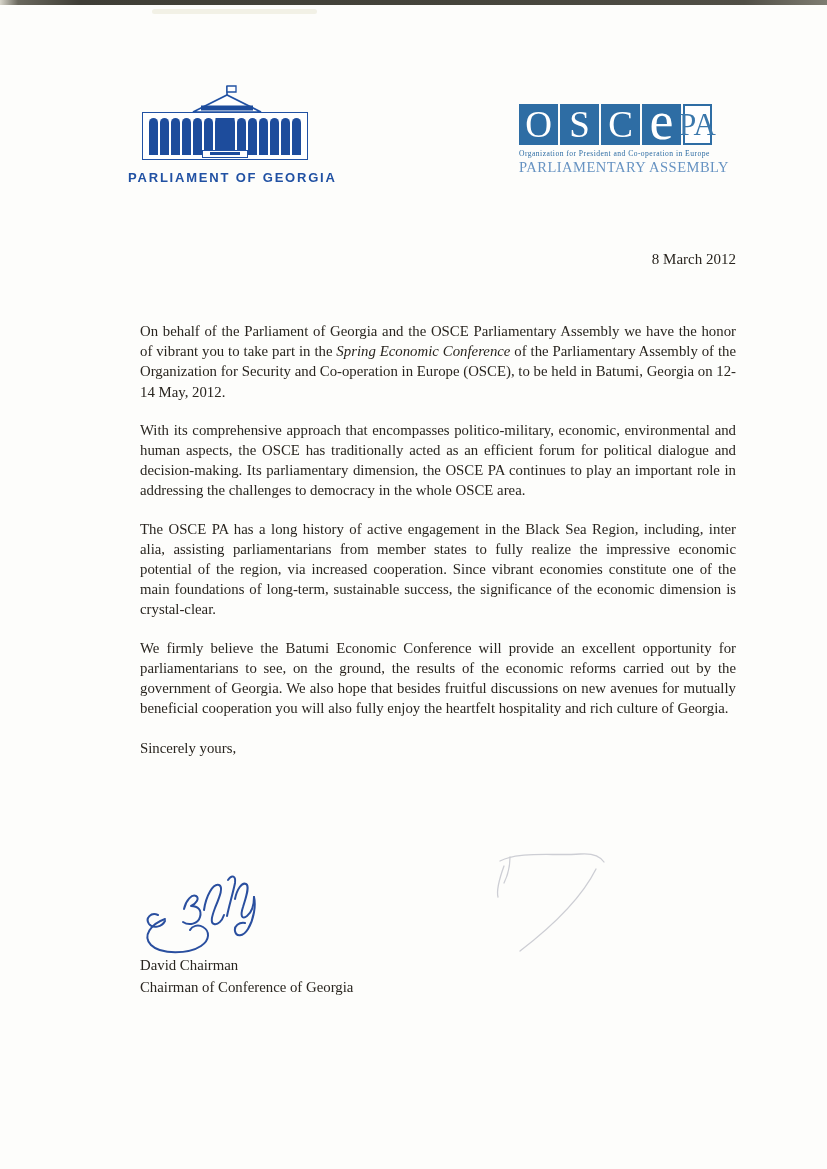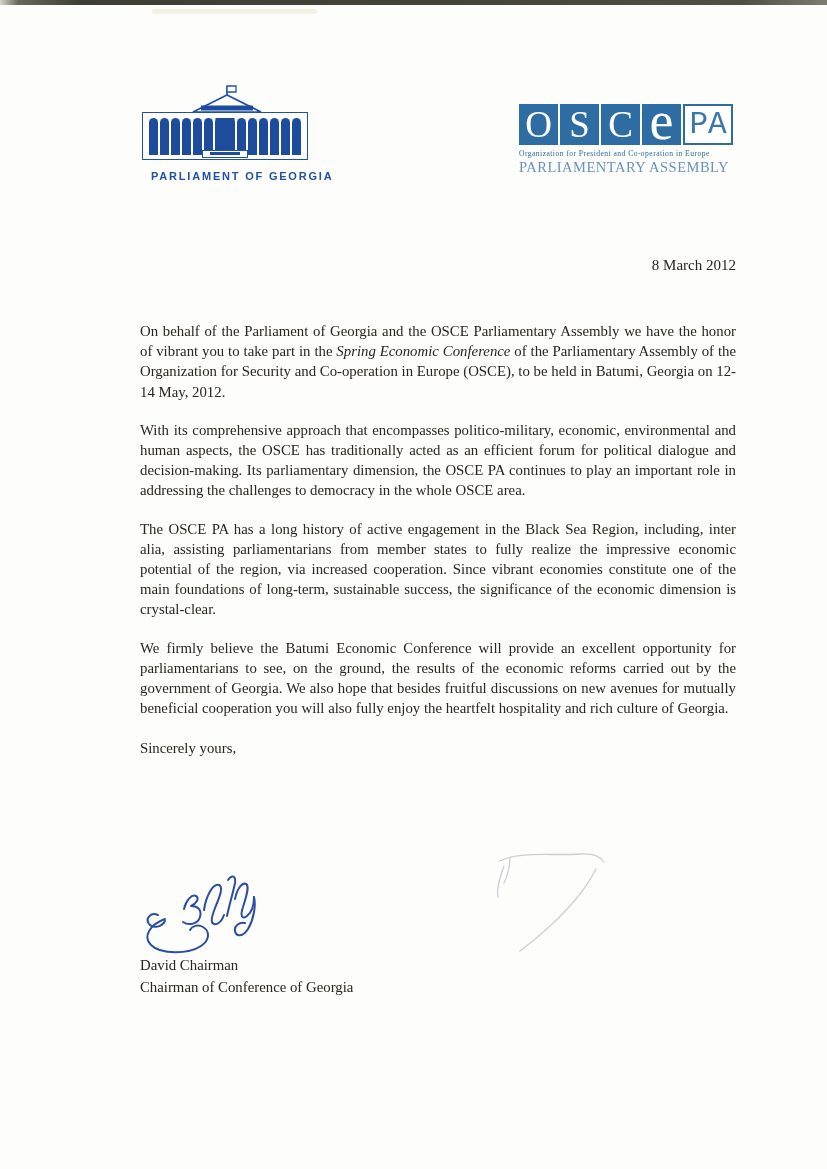--- a/index.html
+++ b/index.html
@@ -39,53 +39,53 @@
   .gp-pedestal{
     position:absolute;left:50%;bottom:1px;width:46px;height:8px;
     transform:translateX(-50%);background:#fff;border:1.5px solid #2151a3;
     box-sizing:border-box;
   }
   .gp-pedestal-bar{
     position:absolute;left:50%;top:1px;width:30px;height:3px;
     transform:translateX(-50%);background:#1d4c9c;
   }
   .gp-caption{
-    position:absolute;left:151px;top:170px;width:172px;
+    position:absolute;left:128px;top:170px;width:172px;
     font-family:"Liberation Sans", sans-serif;
-    font-weight:bold;font-size:11px;letter-spacing:1.8px;
+    font-weight:bold;font-size:13px;letter-spacing:1.8px;
     color:#2151a3;white-space:nowrap;text-align:center;
   }
   
   .osce-logo{position:absolute;left:519px;top:104px;width:214px;}
   .osce-boxes{display:flex;gap:2px;height:41px;}
   .osce-box{
     width:39px;height:41px;background:#2e6da4;color:#ffffff;
     display:flex;align-items:center;justify-content:center;
     font-family:"Liberation Serif", serif;font-size:37px;line-height:1;
     overflow:hidden;
   }
   .osce-box.lower{font-size:54px;}
   .osce-box.lower span{position:relative;top:-4px;}
   .osce-pa-box{
-    width:50px;height:41px;background:#ffffff;border:2.5px solid #2e6da4;
+    width:29px;height:41px;background:#ffffff;border:2.5px solid #2e6da4;
     box-sizing:border-box;color:#3a77ab;
     display:flex;align-items:center;justify-content:center;
-    font-family:Liberation Mono, monospace;font-size:31px;line-height:1;
+    font-family:Liberation Serif, serif;font-size:31px;line-height:1;
   }
   .osce-tagline{
     margin-top:4px;font-size:7.6px;letter-spacing:0.45px;color:#2e6da4;
     white-space:nowrap;
   }
   .osce-subtitle{
     margin-top:1px;font-size:14.5px;letter-spacing:0.5px;color:#6793c2;
     white-space:nowrap;
   }
   
   .date-line{
-    position:absolute;top:257px;left:140px;width:596px;
+    position:absolute;top:251px;left:140px;width:596px;
     text-align:right;font-size:15px;
   }
   .letter{
     position:absolute;top:304px;left:140px;width:596px;
     font-size:14.8px;line-height:20.2px;
   }
   .letter p{margin:0;text-align:justify;}
   .letter .salutation,.letter .closing,.letter .valediction{text-align:left;}
   .mt17{margin-top:17px !important;}
   .mt18{margin-top:18px !important;}

